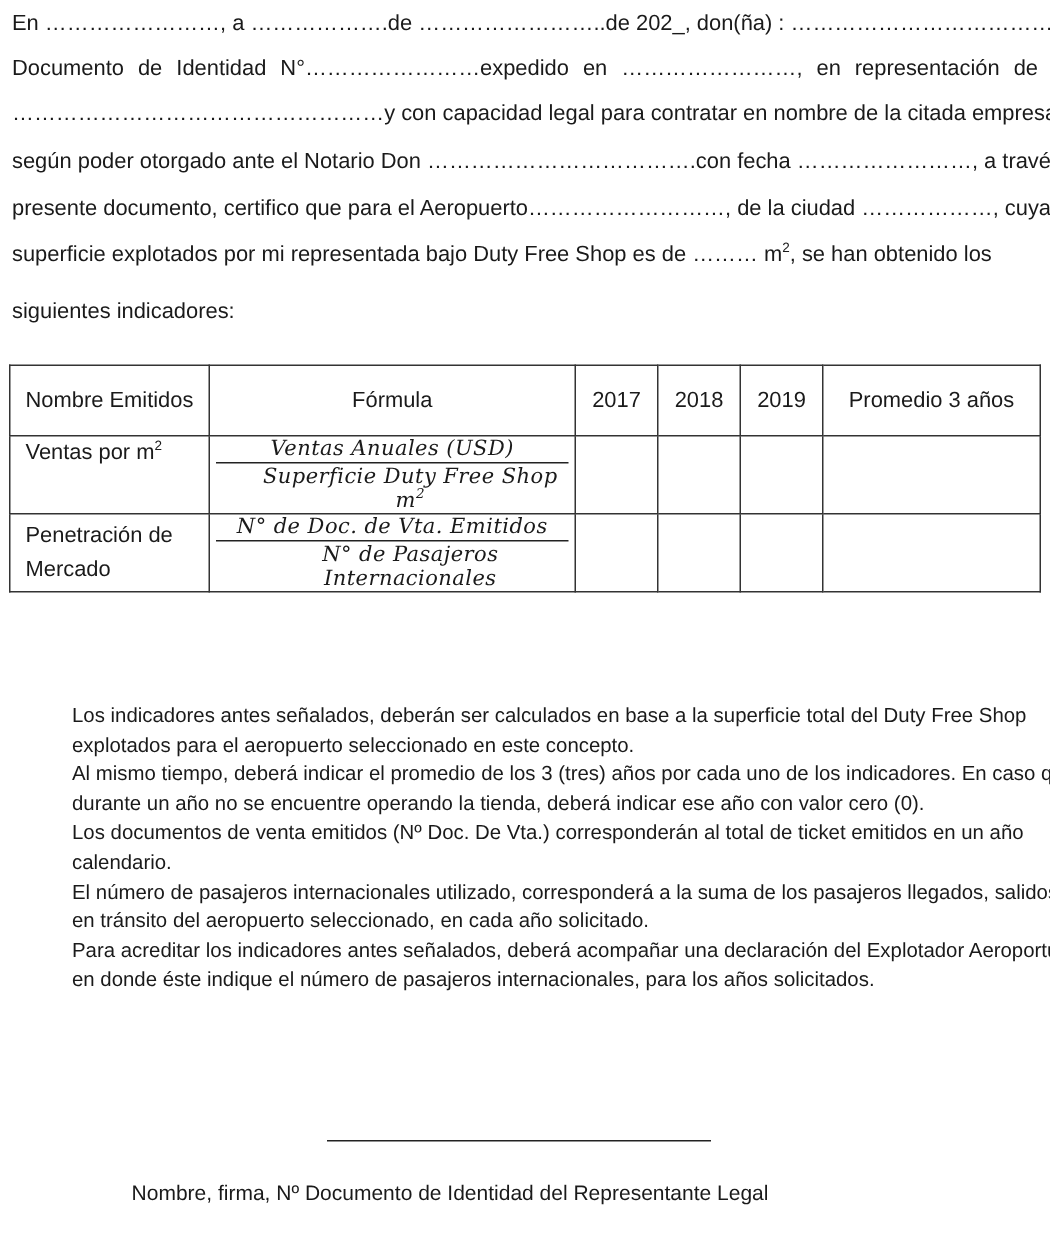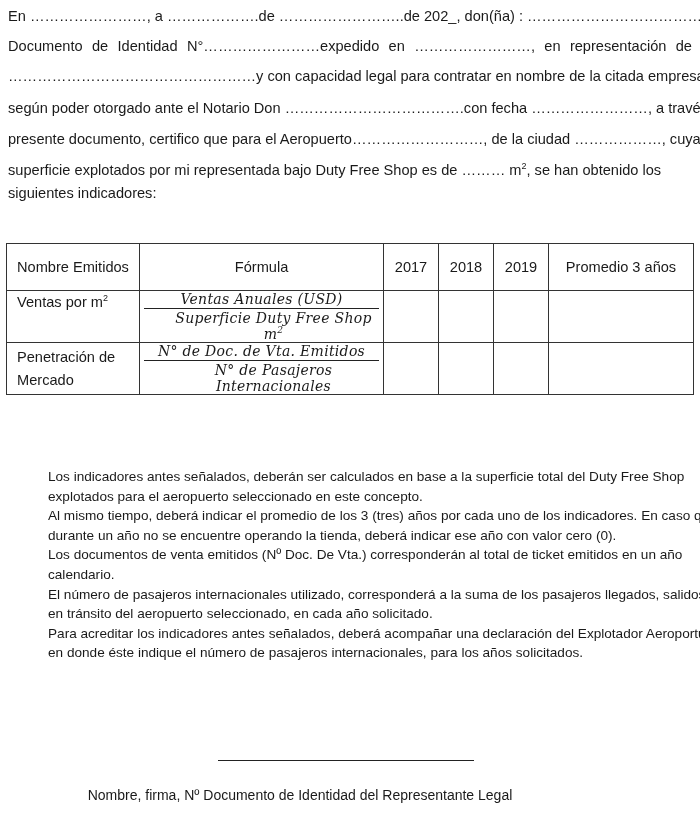--- a/index.html
+++ b/index.html
@@ -31,21 +31,21 @@
 
 <div>
   <div class="line just" style="top:8px;">En  ……………………, a ……………….de ……………………..de 202_, don(ña) : ……………………………………… con</div>
   <div class="line just" style="top:38px;">Documento de Identidad N°……………………expedido en ……………………, en representación de</div>
   <div class="line just" style="top:68px;">……………………………………………y con capacidad legal para contratar en nombre de la citada empresa</div>
   <div class="line just" style="top:100px;">según poder otorgado ante el Notario Don ……………………………….con fecha ……………………, a través del</div>
   <div class="line just" style="top:131px;">presente documento, certifico que para el Aeropuerto………………………, de la ciudad ………………, cuya</div>
   <div class="line" style="top:162px; display:flex; justify-content:space-between;">
     <span><span>superficie explotados por mi representada bajo Duty Free Shop es de  ……… m</span><sup>2</sup><span>, se han obtenido los</span></span>
   </div>
-  <div class="line" style="top:185px;">siguientes indicadores:</div>
+  <div class="line" style="top:200px;">siguientes indicadores:</div>
 </div>
 
 <table class="ind">
   <tbody>
       <tr class="hdr-row">
     <th class="c-name">Nombre Emitidos</th>
     <th class="c-form">Fórmula</th>
     <th class="c-yr">2017</th>
     <th class="c-yr">2018</th>
     <th class="c-yr">2019</th>

